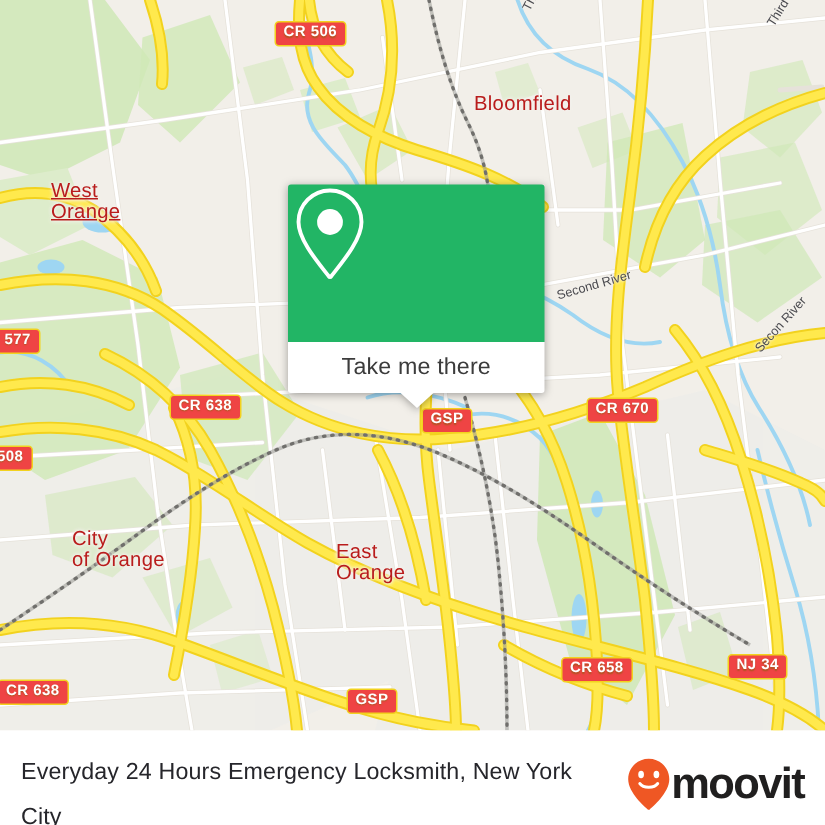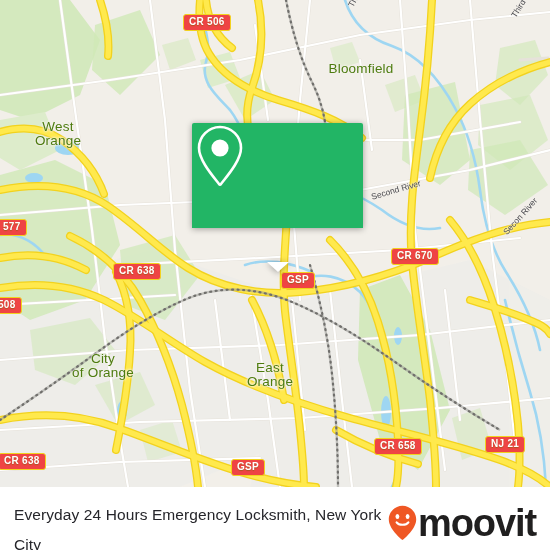--- a/index.html
+++ b/index.html
@@ -7,22 +7,22 @@
        font-family:"Liberation Sans","DejaVu Sans",sans-serif;}
 
   #app{position:relative;width:550px;height:550px;}
 
   
   #map{position:absolute;left:0;top:0;width:550px;height:487px;
        background:#f2efe9;overflow:hidden;}
   #map svg{position:absolute;left:0;top:0;}
 
   
-  .place{position:absolute;color:#4d7c0f;font-size:13px;line-height:14px;
-         text-align:center;letter-spacing:.2px;
+  .place{position:absolute;color:#b91c1c;font-size:13px;line-height:14px;
+         text-align:left;letter-spacing:.2px;
          text-shadow:0 0 3px #f4f1ec,0 0 3px #f4f1ec,0 0 2px #f4f1ec;
          white-space:pre;pointer-events:none;}
   .place.big{font-size:13.5px;}
 
   .river{position:absolute;color:#4a4a4f;font-size:8.5px;
          text-shadow:0 0 2px #f4f1ec,0 0 2px #f4f1ec;white-space:nowrap;}
 
   
   .shield{position:absolute;background:#ef4444;border:1.5px solid #f2d21e;
           border-radius:3px;color:#fff;font-size:10px;font-weight:bold;
@@ -46,21 +46,21 @@
   #card-tail{position:absolute;left:50%;top:139px;margin-left:-11px;
              width:0;height:0;border-left:11px solid transparent;
              border-right:11px solid transparent;border-top:10px solid #fff;}
 
   
   #footer{position:absolute;left:0;top:487px;width:550px;height:63px;
           background:#fff;display:flex;align-items:flex-start;}
   #footer-title{flex:1;color:#26262b;font-size:15.5px;line-height:30px;
                 padding:13px 6px 0 14px;letter-spacing:.1px;}
   #brand{display:flex;align-items:center;padding:18px 14px 0 0;}
-  #brand-word{color:#201f1f;font-size:38px;line-height:31px;
+  #brand-word{color:#201f1f;font-size:29px;line-height:31px;
               font-weight:bold;letter-spacing:-1.1px;margin-left:1px;}
 </style>
 </head>
 <body>
 
 <div id="app">
 
   <div id="map">
 
     <svg width="550" height="487" viewBox="0 0 550 487">
@@ -252,53 +252,54 @@
       </g>
       <g class="rail">
         <path d="M286 0 C292 30, 300 58, 312 82 C326 110, 330 140, 324 170"></path>
         <path d="M0 420 C30 400, 62 378, 92 356 C122 334, 152 314, 184 300
                  C220 284, 258 288, 292 302 C330 318, 364 340, 398 364
                  C432 388, 466 410, 500 430"></path>
         <path d="M310 265 C320 300, 328 336, 332 374 C336 412, 338 452, 338 487"></path>
       </g>
     </svg>
 
-    <div class="place big" style="left:18px;top:120px;width:80px;">West
+    <div class="place big" style="left:34px;top:120px;width:80px;text-decoration:underline;">West
 Orange</div>
     <div class="place big" style="left:316px;top:62px;width:90px;">Bloomfield</div>
     <div class="place big" style="left:48px;top:352px;width:110px;">City
 of Orange</div>
     <div class="place big" style="left:224px;top:361px;width:92px;">East
 Orange</div>
 
     <div class="river" style="left:346px;top:4px;transform:rotate(-62deg);transform-origin:0 0;">Third</div>
     <div class="river" style="left:509px;top:14px;transform:rotate(-58deg);transform-origin:0 0;">Third River</div>
     <div class="river" style="left:370px;top:192px;transform:rotate(-16deg);transform-origin:0 0;">Second River</div>
     <div class="river" style="left:501px;top:230px;transform:rotate(-48deg);transform-origin:0 0;">Secon River</div>
 
     <div class="shield" style="left:183px;top:14px;">CR 506</div>
     <div class="shield" style="left:-3px;top:219px;">577</div>
     <div class="shield" style="left:113px;top:263px;">CR 638</div>
     <div class="shield" style="left:281px;top:272px;">GSP</div>
-    <div class="shield" style="left:391px;top:248px;">CR 670</div>
+    <div class="shield" style="left:391px;top:265px;">CR 670</div>
     <div class="shield" style="left:-8px;top:297px;">508</div>
     <div class="shield" style="left:374px;top:438px;">CR 658</div>
-    <div class="shield" style="left:485px;top:436px;">NJ 21</div>
+    <div class="shield" style="left:485px;top:436px;">NJ 34</div>
     <div class="shield" style="left:-2px;top:453px;">CR 638</div>
     <div class="shield" style="left:231px;top:459px;">GSP</div>
 
     <div id="card">
       <div id="card-head">
         <svg width="56" height="66" viewBox="0 0 56 66">
           <path d="M28 4 C16.4 4 7 13.4 7 25 C7 37 20 52 27.2 61.2
                    C27.6 61.8 28.4 61.8 28.8 61.2 C36 52 49 37 49 25
                    C49 13.4 39.6 4 28 4 Z" fill="none" stroke="#ffffff" stroke-width="2.6"></path>
           <circle cx="28" cy="25" r="8.6" fill="#ffffff"></circle>
         </svg>
       </div>
+      <div id="card-foot">Take me there</div>
       <div id="card-tail"></div>
     </div>
 
   </div>
 
   <div id="footer">
     <div id="footer-title">Everyday 24 Hours Emergency Locksmith, New York City</div>
     <div id="brand">
       <svg width="29" height="36" viewBox="0 0 29 36">
         <path d="M14.5 0.8 C6.9 0.8 0.8 6.9 0.8 14.5

